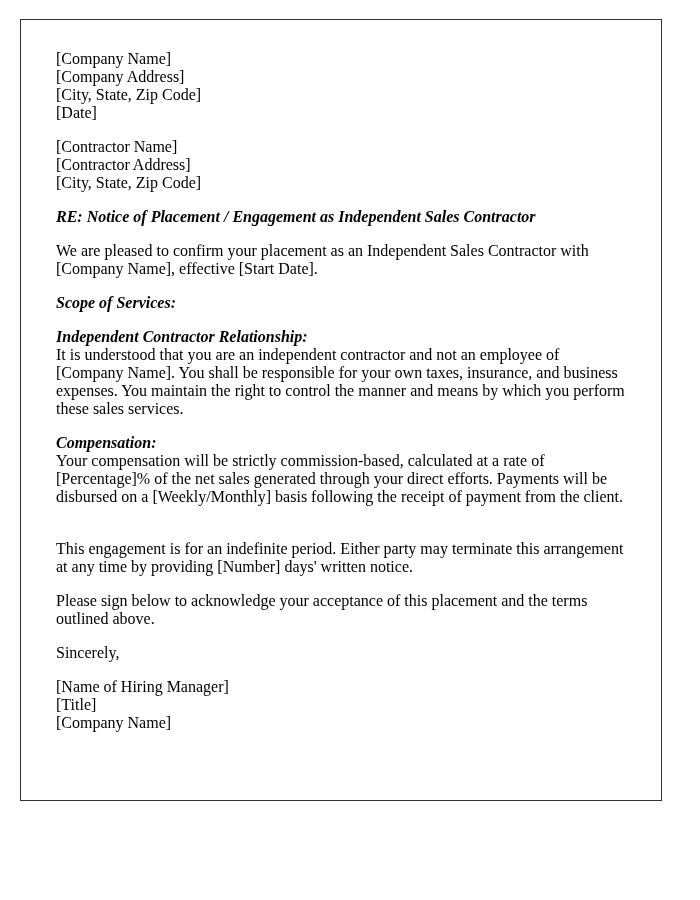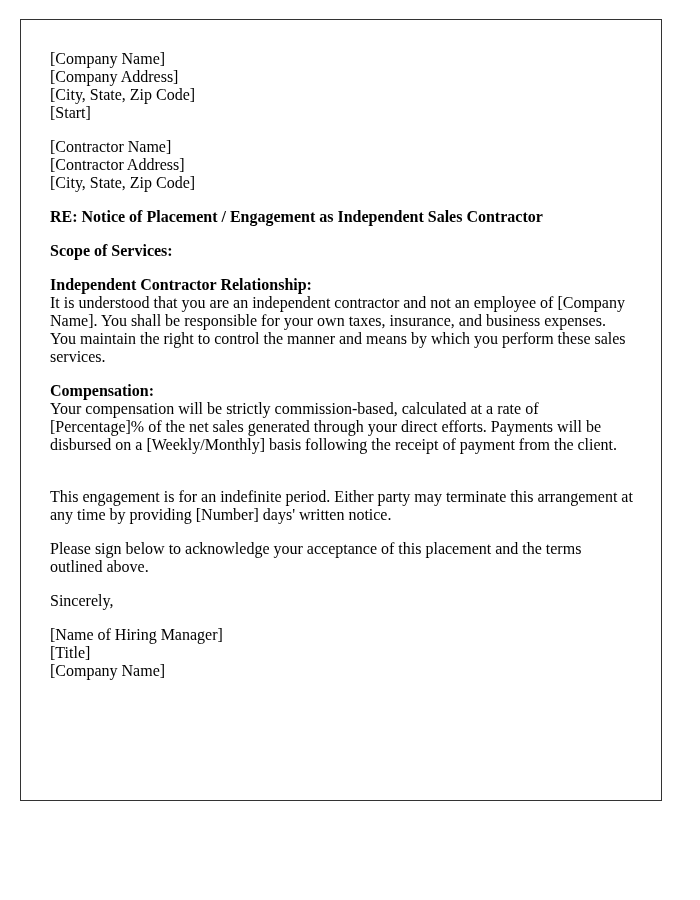--- a/index.html
+++ b/index.html
@@ -17,49 +17,50 @@
     top: 19px;
     width: 642px;
     height: 782px;
     box-sizing: border-box;
     border: 1px solid #333333;
     padding: 14px 26px 0 27px;
     overflow: hidden;
     background: #ffffff;
   }
   .page p {
-    margin: 16px 2px;
+    margin: 16px 8px;
     font-size: 16px;
     line-height: 18px;
   }
-  .bold { font-weight: bold; }
+  .bold { font-weight: bold; font-style: italic; }
 </style>
 </head>
 <body>
 
 <div class="page">
 
   <p>
     <span>[Company Name]</span><br>
     <span>[Company Address]</span><br>
     <span>[City, State, Zip Code]</span><br>
-    <span>[Start]</span>
+    <span>[Date]</span>
   </p>
 
   <p>
     <span>[Contractor Name]</span><br>
     <span>[Contractor Address]</span><br>
     <span>[City, State, Zip Code]</span>
   </p>
 
   <p>
     <span class="bold">RE: Notice of Placement / Engagement as Independent Sales Contractor</span>
   </p>
 
 
+  <p>We are pleased to confirm your placement as an Independent Sales Contractor with [Company Name], effective [Start Date].</p>
 
   <p>
     <span class="bold">Scope of Services:</span><br>
   </p>
 
   <p>
     <span class="bold">Independent Contractor Relationship:</span><br>
     <span>It is understood that you are an independent contractor and not an employee of [Company Name]. You shall be responsible for your own taxes, insurance, and business expenses. You maintain the right to control the manner and means by which you perform these sales services.</span>
   </p>
 

